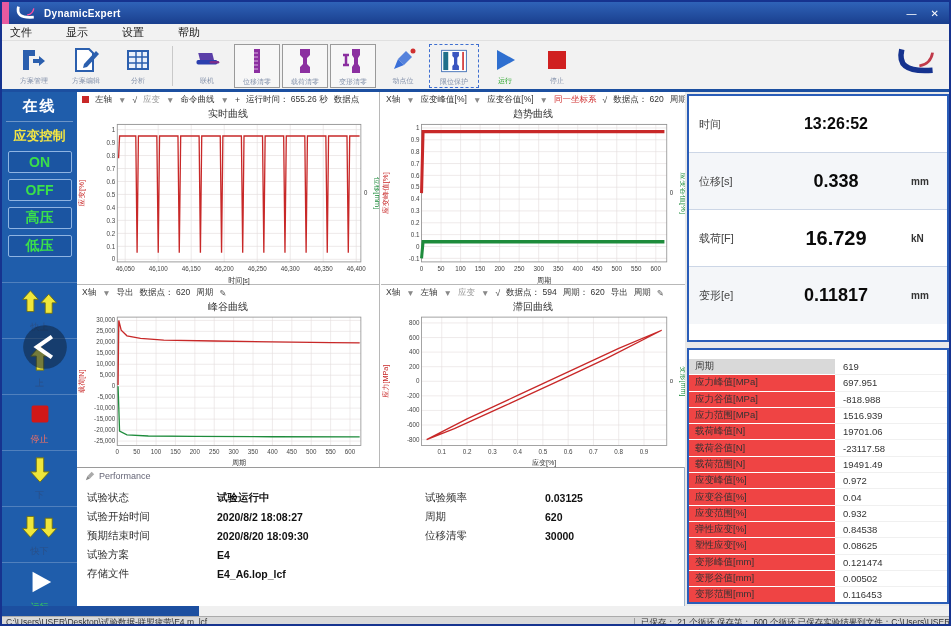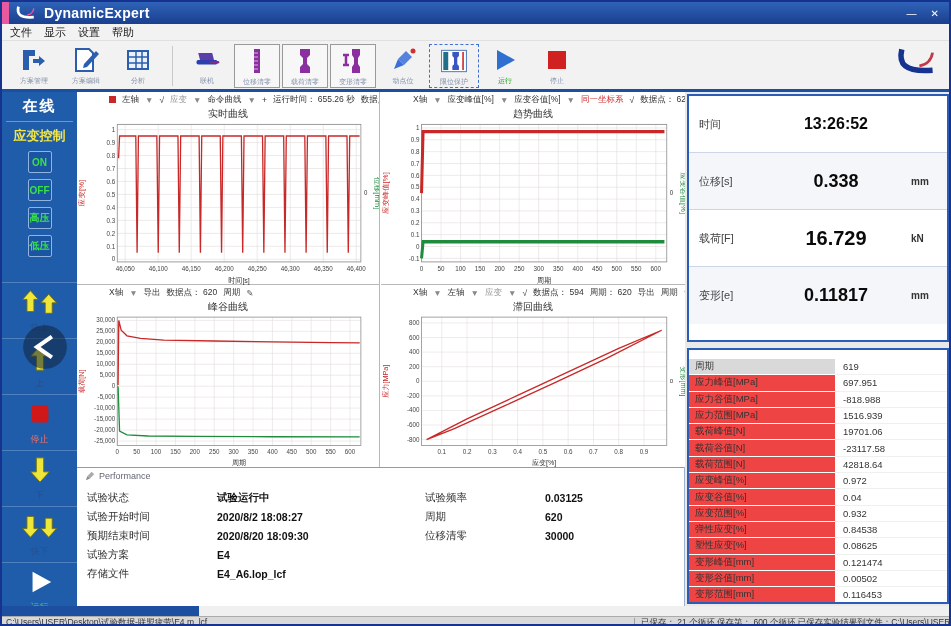--- a/index.html
+++ b/index.html
@@ -4,58 +4,58 @@
 <style>
   html,body{margin:0;padding:0;background:#cfd6e0;}
   *{box-sizing:border-box;font-family:"Liberation Sans","DejaVu Sans",sans-serif;}
   .window{position:relative;width:951px;height:626px;background:#f0f0f0;overflow:hidden;
           border:2px solid #16338f;}
   
   .titlebar{position:absolute;left:0;top:0;width:100%;height:22px;
             background:linear-gradient(180deg,#2f63b8,#1a3f8e);display:flex;align-items:center;}
   .pink-strip{position:absolute;left:0;top:0;width:7px;height:22px;background:#e85aa0;}
   .title-logo{width:22px;height:16px;margin-left:12px;}
-  .title-text{color:#fff;font-size:14px;font-weight:bold;margin-left:8px;letter-spacing:.3px;}
+  .title-text{color:#fff;font-size:10px;font-weight:bold;margin-left:8px;letter-spacing:.3px;}
   .win-controls{margin-left:auto;display:flex;gap:14px;margin-right:10px;color:#fff;font-size:10px;}
   .win-controls span{cursor:default;}
   
   .menubar{position:absolute;left:0;top:22px;width:100%;height:17px;background:#f2f2f2;
-           display:flex;align-items:center;gap:12px;padding-left:8px;font-size:11px;color:#222;
+           display:flex;align-items:center;gap:34px;padding-left:8px;font-size:11px;color:#222;
            border-bottom:1px solid #e0e0e0;}
   
   .toolbar{position:absolute;left:0;top:39px;width:100%;height:48px;background:#f2f2f2;
            display:flex;align-items:flex-start;padding:3px 0 0 6px;}
   .tb-btn{width:52px;display:flex;flex-direction:column;align-items:center;padding-top:1px;}
   .tb-btn .ic{width:30px;height:30px;display:flex;align-items:center;justify-content:center;}
   .tb-btn .ic svg{width:28px;height:28px;}
   .tb-btn .lbl{font-size:7px;color:#8492ab;margin-top:1px;white-space:nowrap;}
   .tb-btn.boxed{border:1px solid #9a9a9a;background:#f7f7f7;width:46px;margin:0 1px;}
   .tb-btn.dashed{border:1px dashed #3f6fd0;width:50px;}
   .tb-sep{width:1px;height:40px;background:#c9c9c9;margin:2px 8px 0 8px;}
   .brand-logo{position:absolute;right:12px;top:44px;width:44px;height:30px;}
   .main-top-line{position:absolute;left:0;top:87px;width:100%;height:3px;background:#1c4fa0;}
   
   .sidebar{position:absolute;left:0;top:90px;width:75px;height:514px;background:#1f5dab;color:#fff;}
   .sb-online{font-size:15px;font-weight:bold;text-align:center;padding-top:5px;letter-spacing:2px;}
   .sb-div{height:1px;background:rgba(255,255,255,.35);margin:5px 4px;}
   .sb-mode{font-size:13px;font-weight:bold;color:#f5e642;text-align:center;margin:2px 0 6px;}
-  .sb-btn{width:24px;height:22px;margin:6px auto 0;border:1px solid #8fb4e2;border-radius:2px;
-          background:#1b55a2;color:#3ae04a;font-size:10px;font-weight:bold;
+  .sb-btn{width:64px;height:22px;margin:6px auto 0;border:1px solid #8fb4e2;border-radius:2px;
+          background:#1b55a2;color:#3ae04a;font-size:14px;font-weight:bold;
           display:flex;align-items:center;justify-content:center;cursor:pointer;}
   .jog{position:absolute;left:0;top:170px;width:75px;margin-top:20px;}
   .jog-item{height:56px;display:flex;flex-direction:column;align-items:center;justify-content:center;
             border-top:1px solid rgba(255,255,255,.22);cursor:pointer;}
   .jog-item svg{width:40px;height:28px;}
   .jog-item .jlbl{font-size:9px;margin-top:1px;color:#2a4f86;}
   
   .center{position:absolute;left:75px;top:90px;width:608px;height:514px;background:#fff;
           border-right:1px solid #9ab0cc;}
   .chart-panel{position:absolute;background:#fff;}
   .chart-panel .chead{height:15px;display:flex;align-items:center;gap:6px;font-size:8.5px;
-                      color:#333;padding:0 5px;white-space:nowrap;overflow:hidden;margin-left:27px;}
+                      color:#333;padding:0 5px;white-space:nowrap;overflow:hidden;}
   .chead .swatch{width:7px;height:7px;display:inline-block;flex:none;}
   .chart-panel .ctitle{height:13px;text-align:center;font-size:10px;color:#333;}
   .chart-panel svg.plot{display:block;width:100%;}
   .cp-br{border-right:1px solid #b8b8b8;} .cp-bb{border-bottom:1px solid #b8b8b8;}
   
   .perf{position:absolute;left:0;top:375px;width:100%;height:139px;border-top:1px solid #9a9a9a;
         background:#fff;font-size:10.5px;color:#222;}
   .perf-title{display:flex;align-items:center;gap:4px;font-size:9px;color:#667;padding:3px 0 2px 8px;}
   .perf-title svg{width:10px;height:10px;}
   .perf-col{position:absolute;top:20px;}
@@ -643,21 +643,21 @@
         <div class="pr-row">
           <span class="pr-label">载荷峰值[N]</span>
           <span class="pr-value">19701.06</span>
         </div>
         <div class="pr-row">
           <span class="pr-label">载荷谷值[N]</span>
           <span class="pr-value">-23117.58</span>
         </div>
         <div class="pr-row">
           <span class="pr-label">载荷范围[N]</span>
-          <span class="pr-value">42818.64</span>
+          <span class="pr-value">19491.49</span>
         </div>
         <div class="pr-row">
           <span class="pr-label">应变峰值[%]</span>
           <span class="pr-value">0.972</span>
         </div>
         <div class="pr-row">
           <span class="pr-label">应变谷值[%]</span>
           <span class="pr-value">0.04</span>
         </div>
         <div class="pr-row">

